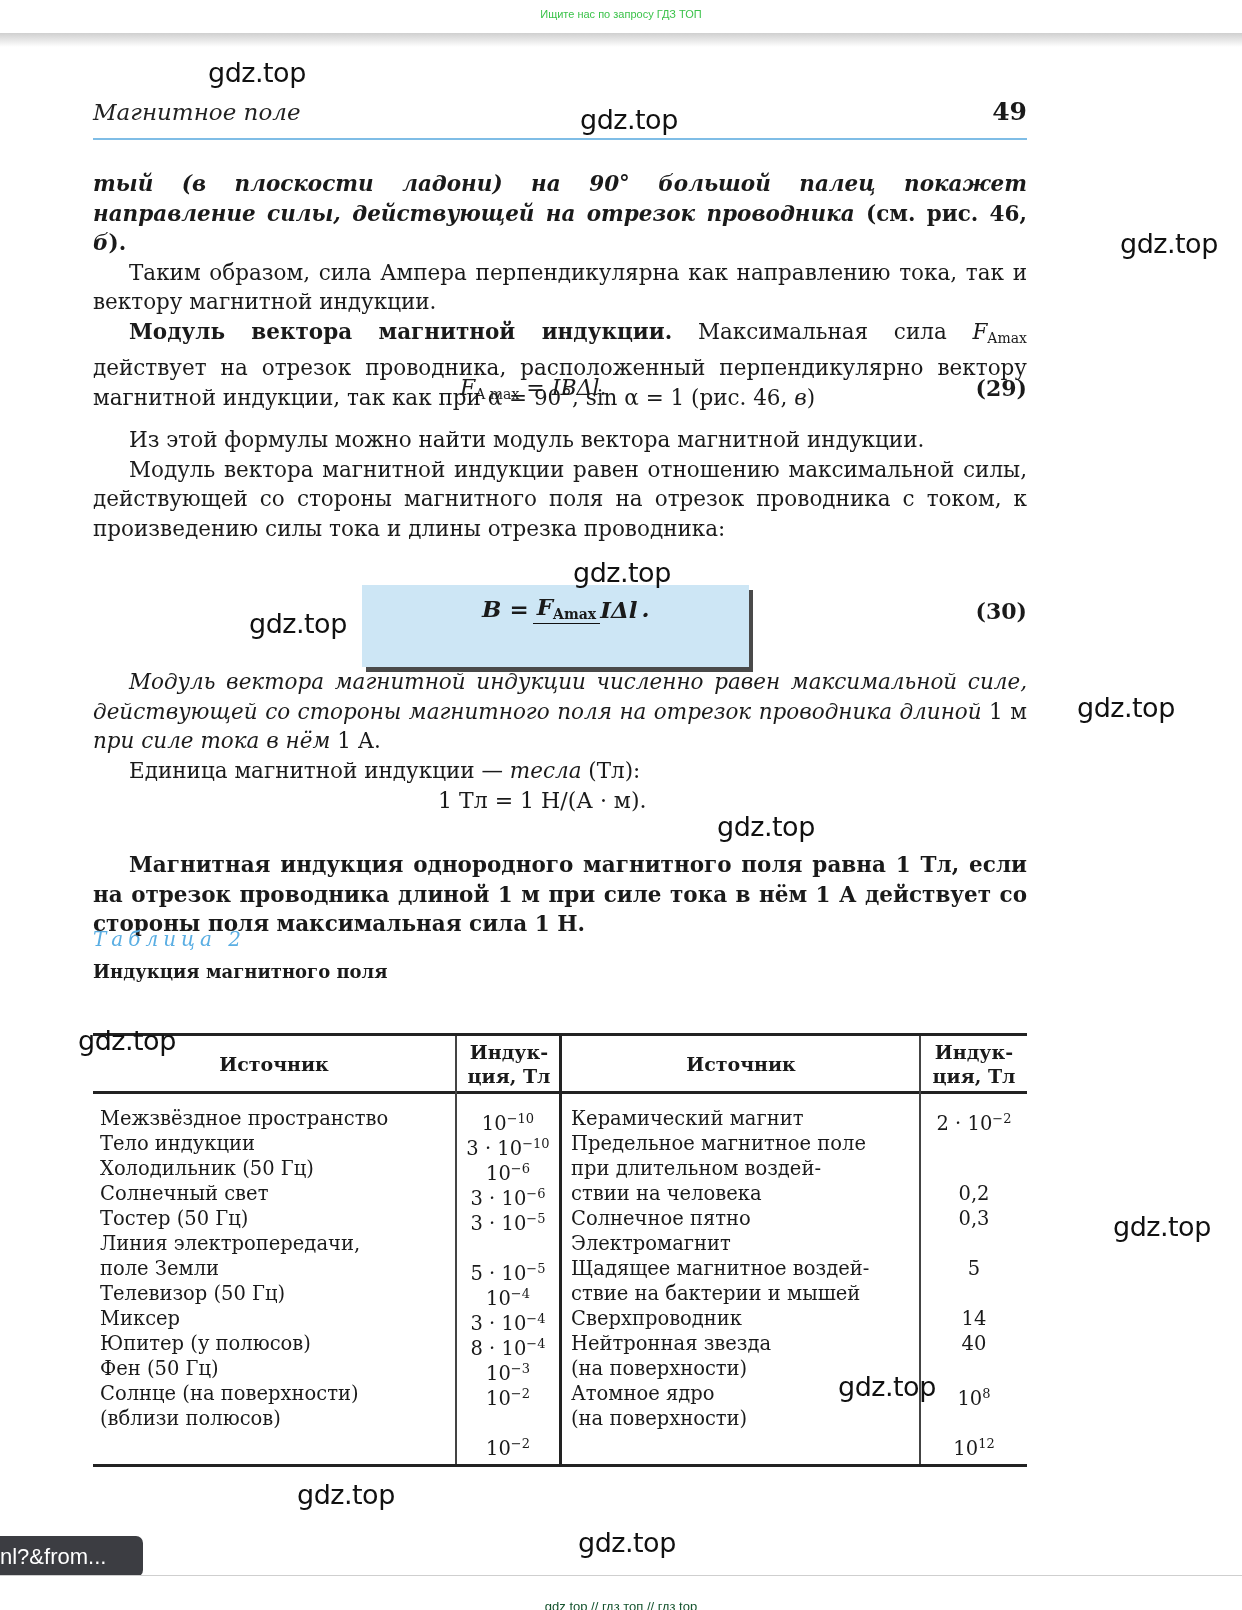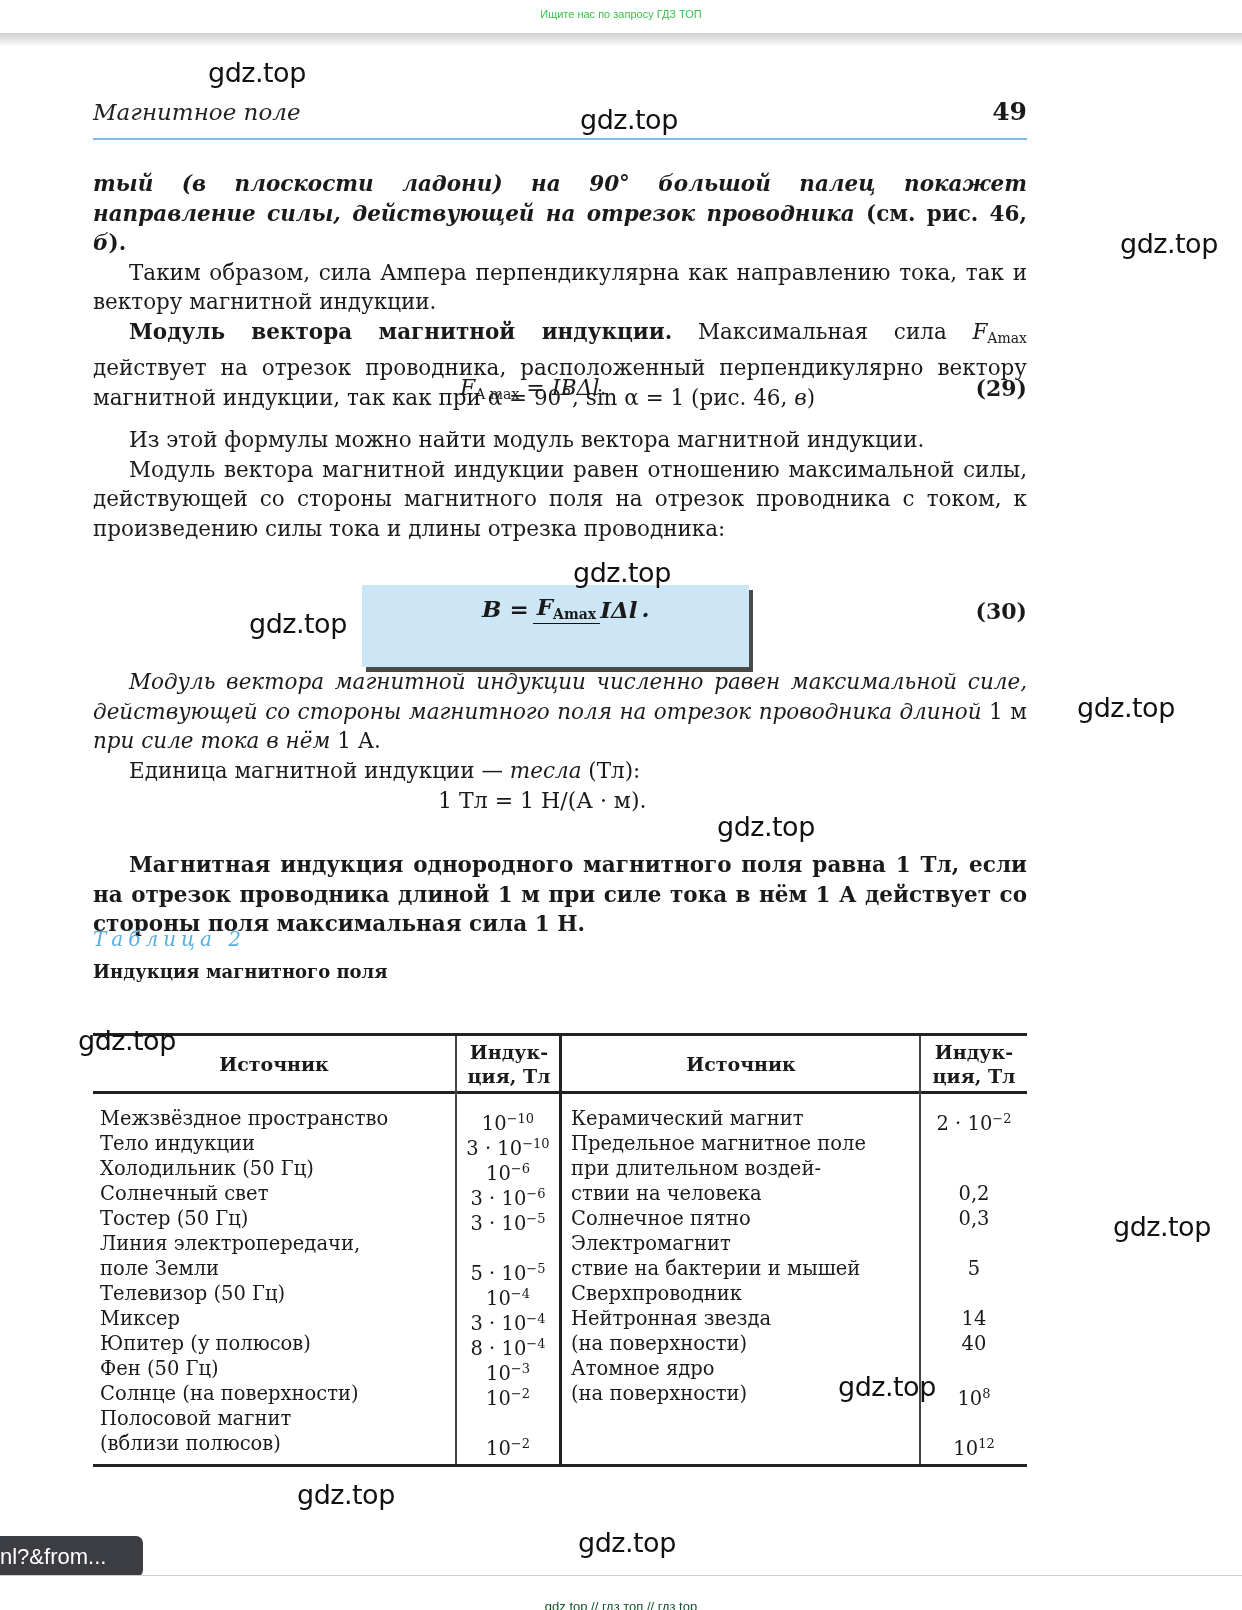--- a/index.html
+++ b/index.html
@@ -133,21 +133,20 @@
         <div>Холодильник (50 Гц)</div>
         <div>Солнечный свет</div>
         <div>Тостер (50 Гц)</div>
         <div>Линия электропередачи,</div>
         <div>поле Земли</div>
         <div>Телевизор (50 Гц)</div>
         <div>Миксер</div>
         <div>Юпитер (у полюсов)</div>
         <div>Фен (50 Гц)</div>
         <div>Солнце (на поверхности)</div>
-        <div>Полосовой магнит</div>
         <div>(вблизи полюсов)</div>
       </div>
     <div class="col val" id="left-val" style="left:364px;width:102px;">
         <div><span>10</span><sup class="s">−10</sup></div>
         <div><span>3 · 10</span><sup class="s">−10</sup></div>
         <div><span>10</span><sup class="s">−6</sup></div>
         <div><span>3 · 10</span><sup class="s">−6</sup></div>
         <div><span>3 · 10</span><sup class="s">−5</sup></div>
         <div><span></span></div>
         <div><span>5 · 10</span><sup class="s">−5</sup></div>
@@ -159,20 +158,21 @@
         <div><span></span></div>
         <div><span>10</span><sup class="s">−2</sup></div>
       </div>
     <div class="col" id="right-src" style="left:478px;width:345px;">
         <div>Керамический магнит</div>
         <div>Предельное магнитное поле</div>
         <div>при длительном воздей-</div>
         <div>ствии на человека</div>
         <div>Солнечное пятно</div>
         <div>Электромагнит</div>
+        <div>Щадящее магнитное воздей-</div>
         <div>ствие на бактерии и мышей</div>
         <div>Сверхпроводник</div>
         <div>Нейтронная звезда</div>
         <div>(на поверхности)</div>
         <div>Атомное ядро</div>
         <div>(на поверхности)</div>
       </div>
     <div class="col val" id="right-val" style="left:828px;width:106px;">
         <div><span>2 · 10</span><sup class="s">−2</sup></div>
         <div><span></span></div>

